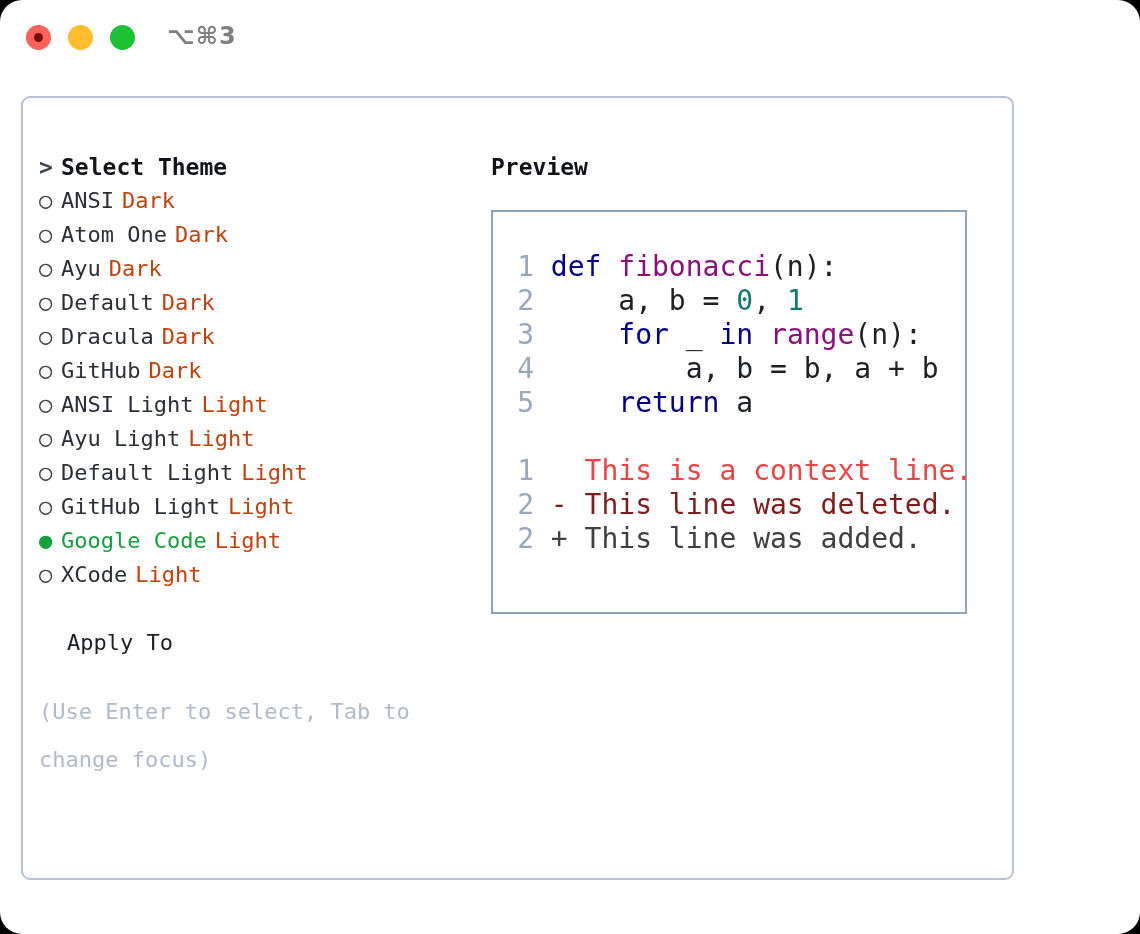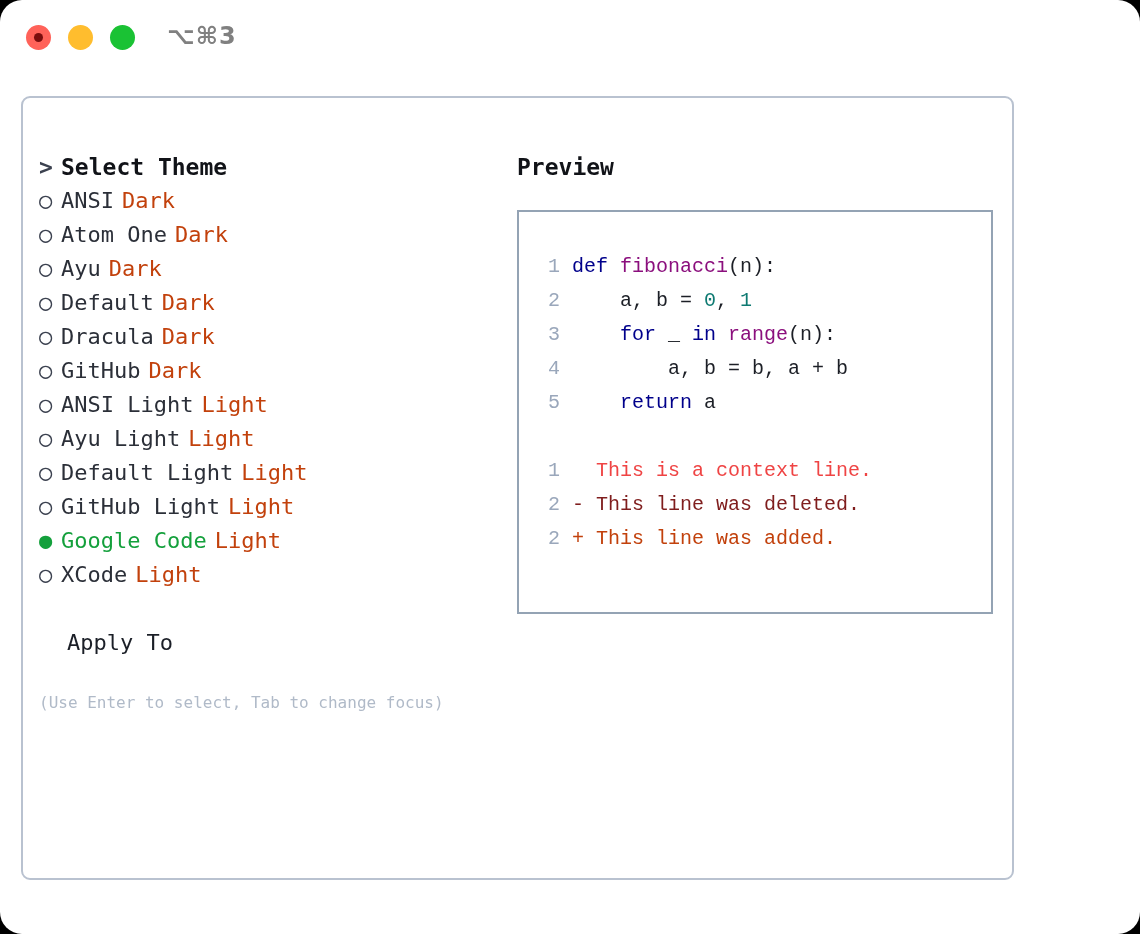--- a/index.html
+++ b/index.html
@@ -126,30 +126,30 @@
     height: 34px;
     line-height: 34px;
     font-size: 22px;
     color: #1b1f27;
     padding-left: 28px;
     white-space: nowrap;
   }
 
   .hint {
     margin-top: 28px;
-    font-size: 16px;
-    line-height: 30px;
+    font-size: 22px;
+    line-height: 48px;
     color: #b0bac8;
     width: 410px;
   }
 
   
   .right-col {
     position: absolute;
-    left: 494px;
+    left: 468px;
     top: 52px;
     width: 500px;
   }
   .preview-label {
     font-size: 23px;
     font-weight: 700;
     color: #111318;
     line-height: 34px;
     white-space: nowrap;
   }
@@ -159,40 +159,39 @@
     height: 404px;
     border: 2px solid #94a3b4;
     box-sizing: border-box;
     background: #ffffff;
     position: relative;
   }
   .code {
     position: absolute;
     left: 15px;
     top: 38px;
-    font-size: 20px;
+    font-size: 28px;
     line-height: 34px;
     white-space: pre;
-    font-family: Liberation Mono, monospace;
   }
   .ln {
     display: inline-block;
     width: 26px;
     text-align: right;
     color: #9aa7bb;
   }
   .gap { height: 34px; }
 
   .kw   { color: #00008b; }
   .fn   { color: #8b0f7d; }
   .num  { color: #0e7a72; }
   .pl   { color: #1c1f26; }
   .ctx  { color: #ef4444; }
   .del  { color: #7f1d1d; }
-  .add  { color: #c2410c; }
+  .add  { color: #404040; }
 </style>
 </head>
 <body>
 
 <div class="window">
 
   <div class="titlebar">
     <div class="traffic">
       <span class="dot dot-close"></span>
       <span class="dot dot-min"></span>

